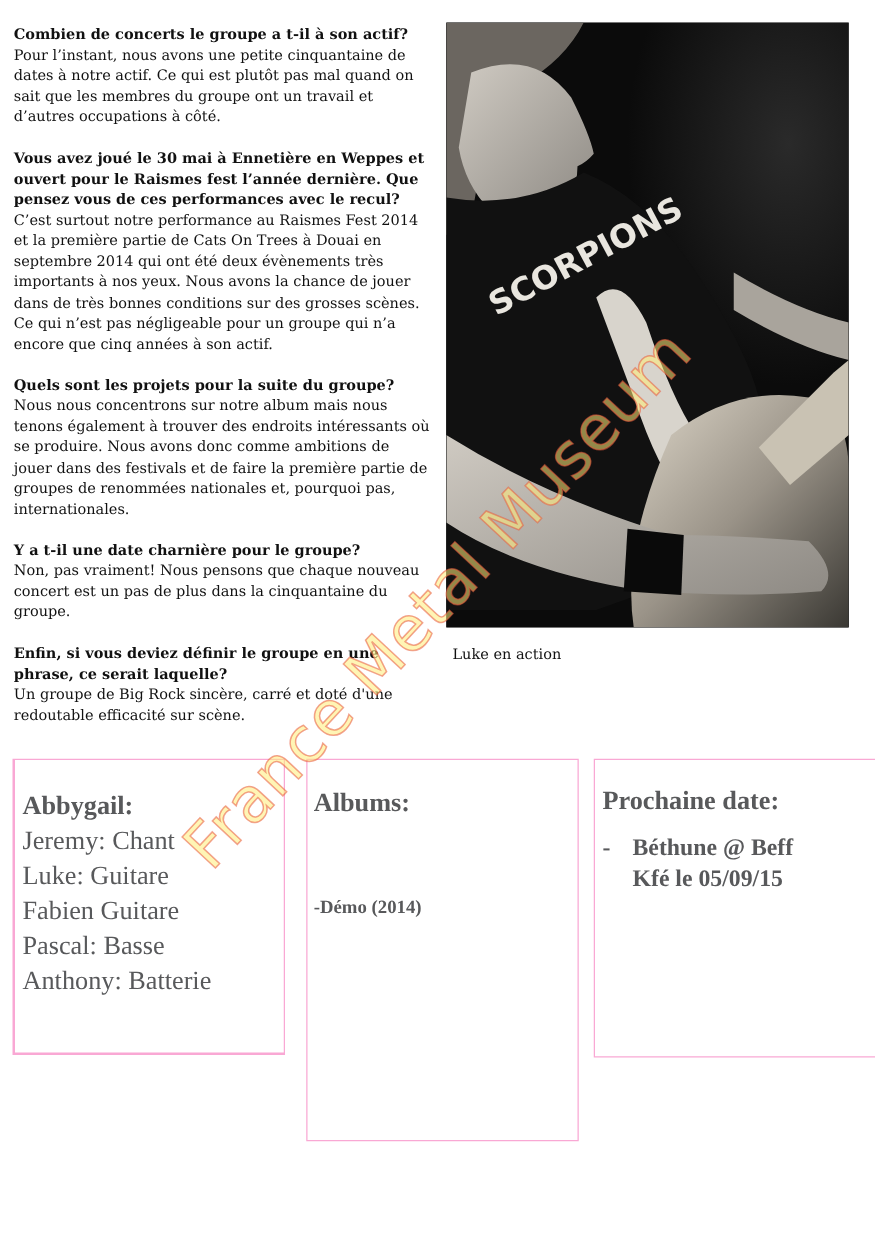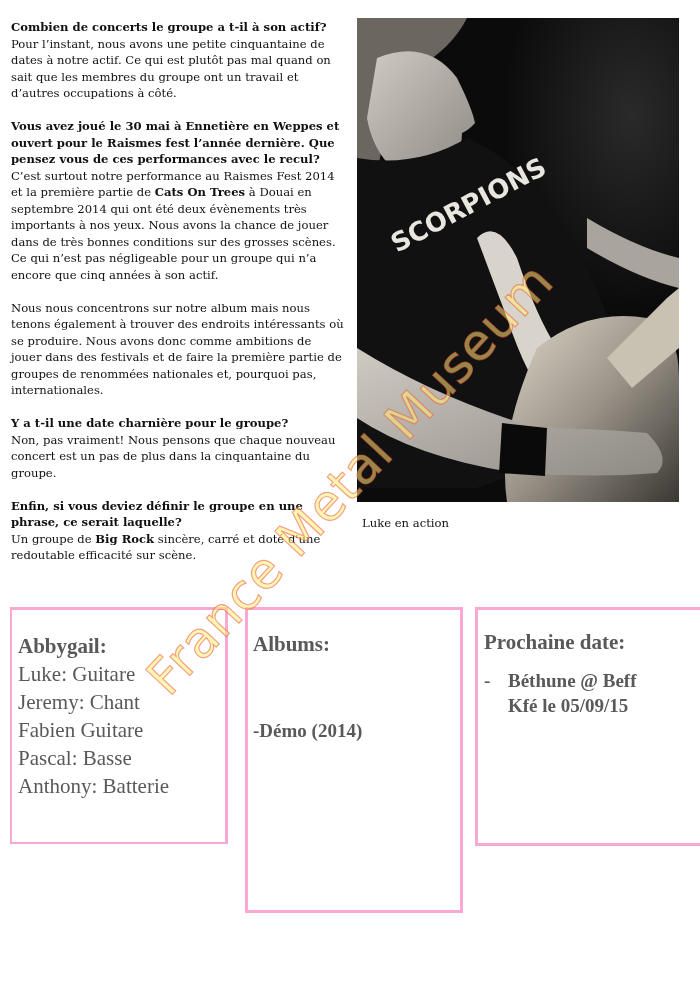--- a/index.html
+++ b/index.html
@@ -1,48 +1,49 @@
 <!DOCTYPE html>
 <html><head>
   <meta charset="utf-8">
   <style>
     html, body { margin: 0; padding: 0; background: #ffffff; }
     body { width: 700px; height: 990px; position: relative; overflow: hidden; font-family: "DejaVu Serif", serif; color: #111; }
     .col-left { position: absolute; left: 11px; top: 19px; width: 334px; font-size: 11.6px; line-height: 16.5px; }
     .qa { margin: 0 0 16.5px 0; }
     .q { font-weight: bold; display: block; }
     .a { display: block; }
-    .a b { font-weight: bold; }
+    .a b { font-weight: normal; }
     .photo { position: absolute; left: 357px; top: 18px; width: 322px; height: 484px; background: #0b0b0b; overflow: hidden; }
     .caption { position: absolute; left: 362px; top: 516px; font-size: 11.6px; font-weight: normal; }
-    .box { position: absolute; top: 607px; border: 3px solid #f9a8d4; box-sizing: border-box; color: #58595b; font-family: "Liberation Serif", serif; }
+    .box { position: absolute; top: 607px; border: 1px solid #f9a8d4; box-sizing: border-box; color: #58595b; font-family: "Liberation Serif", serif; }
     .box1 { left: 10px; width: 218px; height: 237px; border-bottom-width: 2px; border-left-width: 2px; padding: 22px 0 0 6px; }
     .box2 { left: 245px; width: 218px; height: 306px; padding: 20px 0 0 5px; }
     .box3 { left: 475px; width: 234px; height: 239px; padding: 18px 0 12px 6px; }
     .box-title { font-weight: bold; font-size: 21px; line-height: 28px; display: block; }
     .member { font-size: 21px; line-height: 28px; display: block; }
-    .album { font-weight: bold; font-size: 19px; display: block; margin-top: 62px; }
+    .album { font-weight: bold; font-size: 15px; display: block; margin-top: 62px; }
     .date-row { display: flex; margin-top: 12px; font-weight: bold; font-size: 19px; line-height: 25px; }
     .date-dash { width: 24px; }
     .date-text { width: 160px; }
     .watermark { position: absolute; left: 40px; top: 450px; width: 620px; text-align: center; transform: rotate(-47deg); transform-origin: 50% 50%; font-family: "DejaVu Sans", sans-serif; font-size: 50px; font-weight: normal; color: rgba(255, 236, 120, 0.55); -webkit-text-stroke: 1.2px rgba(232, 90, 60, 0.55); pointer-events: none; letter-spacing: 1px; white-space: nowrap; }
   </style>
 </head>
 <body>
 
 <div class="col-left">
   <div class="qa">
     <span class="q">Combien de concerts le groupe a t-il à son actif?</span>
     <span class="a">Pour l’instant, nous avons une petite cinquantaine de dates à notre actif. Ce qui est plutôt pas mal quand on sait que les membres du groupe ont un travail et d’autres occupations à côté.</span>
   </div>
   <div class="qa">
     <span class="q">Vous avez joué le 30 mai à Ennetière en Weppes et ouvert pour le Raismes fest l’année dernière. Que pensez vous de ces performances avec le recul?</span>
     <span class="a"><span>C’est surtout notre performance au Raismes Fest 2014 et la première partie de </span><b>Cats On Trees</b><span> à Douai en septembre 2014 qui ont été deux évènements très importants à nos yeux. Nous avons la chance de jouer dans de très bonnes conditions sur des grosses scènes. Ce qui n’est pas négligeable pour un groupe qui n’a encore que cinq années à son actif.</span></span>
   </div>
   <div class="qa">
+    <span class="q">Quels sont les projets pour la suite du groupe?</span>
     <span class="a">Nous nous concentrons sur notre album mais nous tenons également à trouver des endroits intéressants où se produire. Nous avons donc comme ambitions de jouer dans des festivals et de faire la première partie de groupes de renommées nationales et, pourquoi pas, internationales.</span>
   </div>
   <div class="qa">
     <span class="q">Y a t-il une date charnière pour le groupe?</span>
     <span class="a">Non, pas vraiment! Nous pensons que chaque nouveau concert est un pas de plus dans la cinquantaine du groupe.</span>
   </div>
   <div class="qa">
     <span class="q">Enfin, si vous deviez définir le groupe en une phrase, ce serait laquelle?</span>
     <span class="a"><span>Un groupe de </span><b>Big Rock</b><span> sincère, carré et doté d'une redoutable efficacité sur scène.</span></span>
   </div>
@@ -85,22 +86,22 @@
 
     <path d="M145 405 L190 410 L188 458 L142 455 Z" fill="#0a0a0a"></path>
 
     <path d="M230 200 Q280 230 322 240 L322 270 Q280 260 230 230 Z" fill="#a9a49c"></path>
   </svg>
 </div>
 <div class="caption">Luke en action</div>
 
 <div class="box box1">
   <span class="box-title">Abbygail:</span>
+  <span class="member">Jeremy: Chant</span>
   <span class="member">Luke: Guitare</span>
-  <span class="member">Jeremy: Chant</span>
   <span class="member">Fabien Guitare</span>
   <span class="member">Pascal: Basse</span>
   <span class="member">Anthony: Batterie</span>
 </div>
 
 <div class="box box2">
   <span class="box-title">Albums:</span>
   <span class="album">-Démo (2014)</span>
 </div>
 

